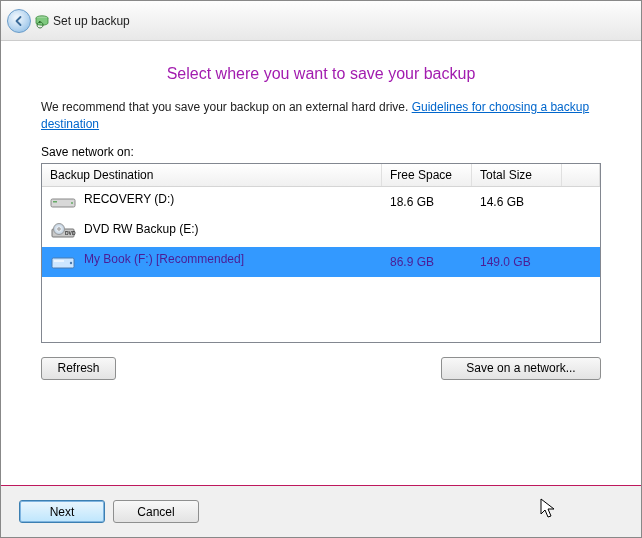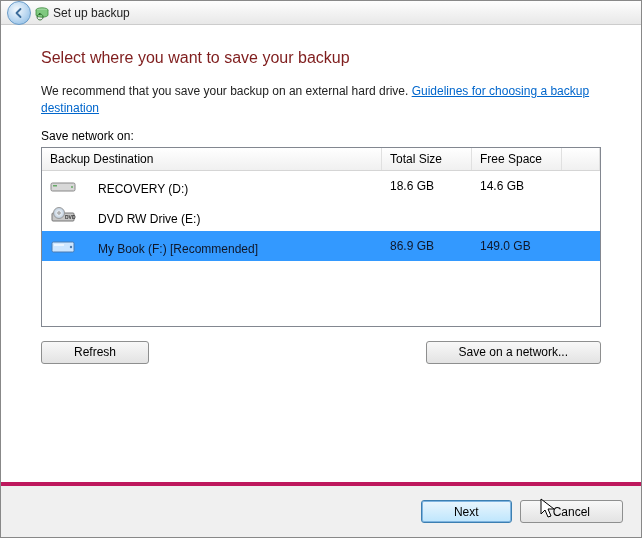--- a/index.html
+++ b/index.html
@@ -14,21 +14,21 @@
     .window {
       width: 642px;
       height: 538px;
       border: 1px solid #888;
       background: #fff;
       display: flex;
       flex-direction: column;
       box-shadow: 0 2px 8px rgba(0,0,0,0.3);
     }
     .titlebar {
-      height: 24px;
+      height: 40px;
       background: linear-gradient(to bottom, #fdfdfd, #e8e8e8);
       border-bottom: 1px solid #ccc;
       display: flex;
       align-items: center;
       padding: 0 6px;
       gap: 2px;
     }
     .titlebar .back-btn {
       width: 24px;
       height: 24px;
@@ -52,24 +52,25 @@
       font-size: 12px;
       color: #222;
     }
     .content {
       flex: 1;
       padding: 24px 40px 10px 40px;
       display: flex;
       flex-direction: column;
     }
     .heading {
-      color: #7f1d1d;
+      color: #a21caf;
       font-size: 16px;
       font-weight: normal;
       margin-bottom: 16px;
+      text-align: center;
     }
     .recommend {
       font-size: 12px;
       color: #222;
       line-height: 1.4;
       margin-bottom: 12px;
     }
     .recommend a {
       color: #0066cc;
       text-decoration: underline;
@@ -108,57 +109,57 @@
       align-items: center;
       font-size: 12px;
     }
     .table-body .row .cell {
       padding: 0 8px;
       overflow: hidden;
       white-space: nowrap;
     }
     .row .cell.col-dest {
       display: flex;
-      align-items: flex-end;
-      gap: 22px;
+      align-items: flex-start;
+      gap: 8px;
     }
     .row.selected {
       background: #3399ff;
-      color: #0f172a;
+      color: #4c1d95;
     }
     .drive-icon {
       width: 26px;
       height: 20px;
       display: inline-flex;
       align-items: center;
       justify-content: center;
       flex-shrink: 0;
     }
     .button-row {
       display: flex;
       justify-content: space-between;
       margin-top: 14px;
     }
     .btn {
       font-family: inherit;
       font-size: 12px;
-      padding: 3px 32px;
+      padding: 3px 12px;
       min-width: 75px;
       height: 23px;
       background: linear-gradient(to bottom, #f8f8f8, #e3e3e3);
       border: 1px solid #8e8f8f;
       border-radius: 3px;
       cursor: pointer;
     }
     .btn-wide { min-width: 160px; margin-left: 33px; }
     .footer {
-      border-top: 4px solid #be185d;
+      border-top: 1px solid #be185d;
       padding: 14px 18px;
       display: flex;
-      justify-content: flex-end;
+      justify-content: flex-start;
       gap: 8px;
       background: #f0f0f0;
     }
     .footer .btn { min-width: 86px; }
     .footer .btn.default {
       border-color: #3c7fb1;
       background: linear-gradient(to bottom, #eaf6fd, #bee6fd);
       box-shadow: 0 0 0 1px #7eb4e0 inset;
     }
     .cursor {
@@ -193,22 +194,22 @@
     <div class="heading">Select where you want to save your backup</div>
     <div class="recommend">
       <span>We recommend that you save your backup on an external hard drive. </span><a href="#">Guidelines for choosing a backup destination</a>
     </div>
 
     <div class="save-label">Save network on:</div>
 
     <div class="table-container">
       <div class="table-header">
         <div class="col col-dest">Backup Destination</div>
+        <div class="col col-free">Free Space</div>
         <div class="col col-total">Total Size</div>
-        <div class="col col-free">Free Space</div>
         <div class="col col-extra"></div>
       </div>
       <div class="table-body" id="table-body">
           <div class="row">
             <div class="cell col-dest">
               <span class="drive-icon">
                 <svg width="26" height="18" viewBox="0 0 26 18">
                   <rect x="1" y="6" width="24" height="8" rx="1.5" fill="#d8d8d8" stroke="#888"></rect>
                   <rect x="3" y="8" width="4" height="1.5" fill="#6a6"></rect>
                   <circle cx="22" cy="10" r="1" fill="#6a6"></circle>
@@ -229,21 +230,21 @@
                   <defs>
                     <radialGradient id="g">
                       <stop offset="0" stop-color="#fff"></stop>
                       <stop offset="1" stop-color="#bcd"></stop>
                     </radialGradient>
                   </defs>
                   <circle cx="9" cy="6" r="1.2" fill="#fff" stroke="#888"></circle>
                   <text x="15" y="12" font-size="5" fill="#333" font-weight="bold">DVD</text>
                 </svg>
               </span>
-              <span>DVD RW Drive (E:)</span>
+              <span>DVD RW Backup (E:)</span>
             </div>
             <div class="cell col-free"></div>
             <div class="cell col-total"></div>
             <div class="cell col-extra"></div>
           </div>
           <div class="row selected">
             <div class="cell col-dest">
               <span class="drive-icon">
                 <svg width="26" height="18" viewBox="0 0 26 18">
                   <rect x="2" y="5" width="22" height="10" rx="1.5" fill="#cde6ff" stroke="#4a7ab0"></rect>

